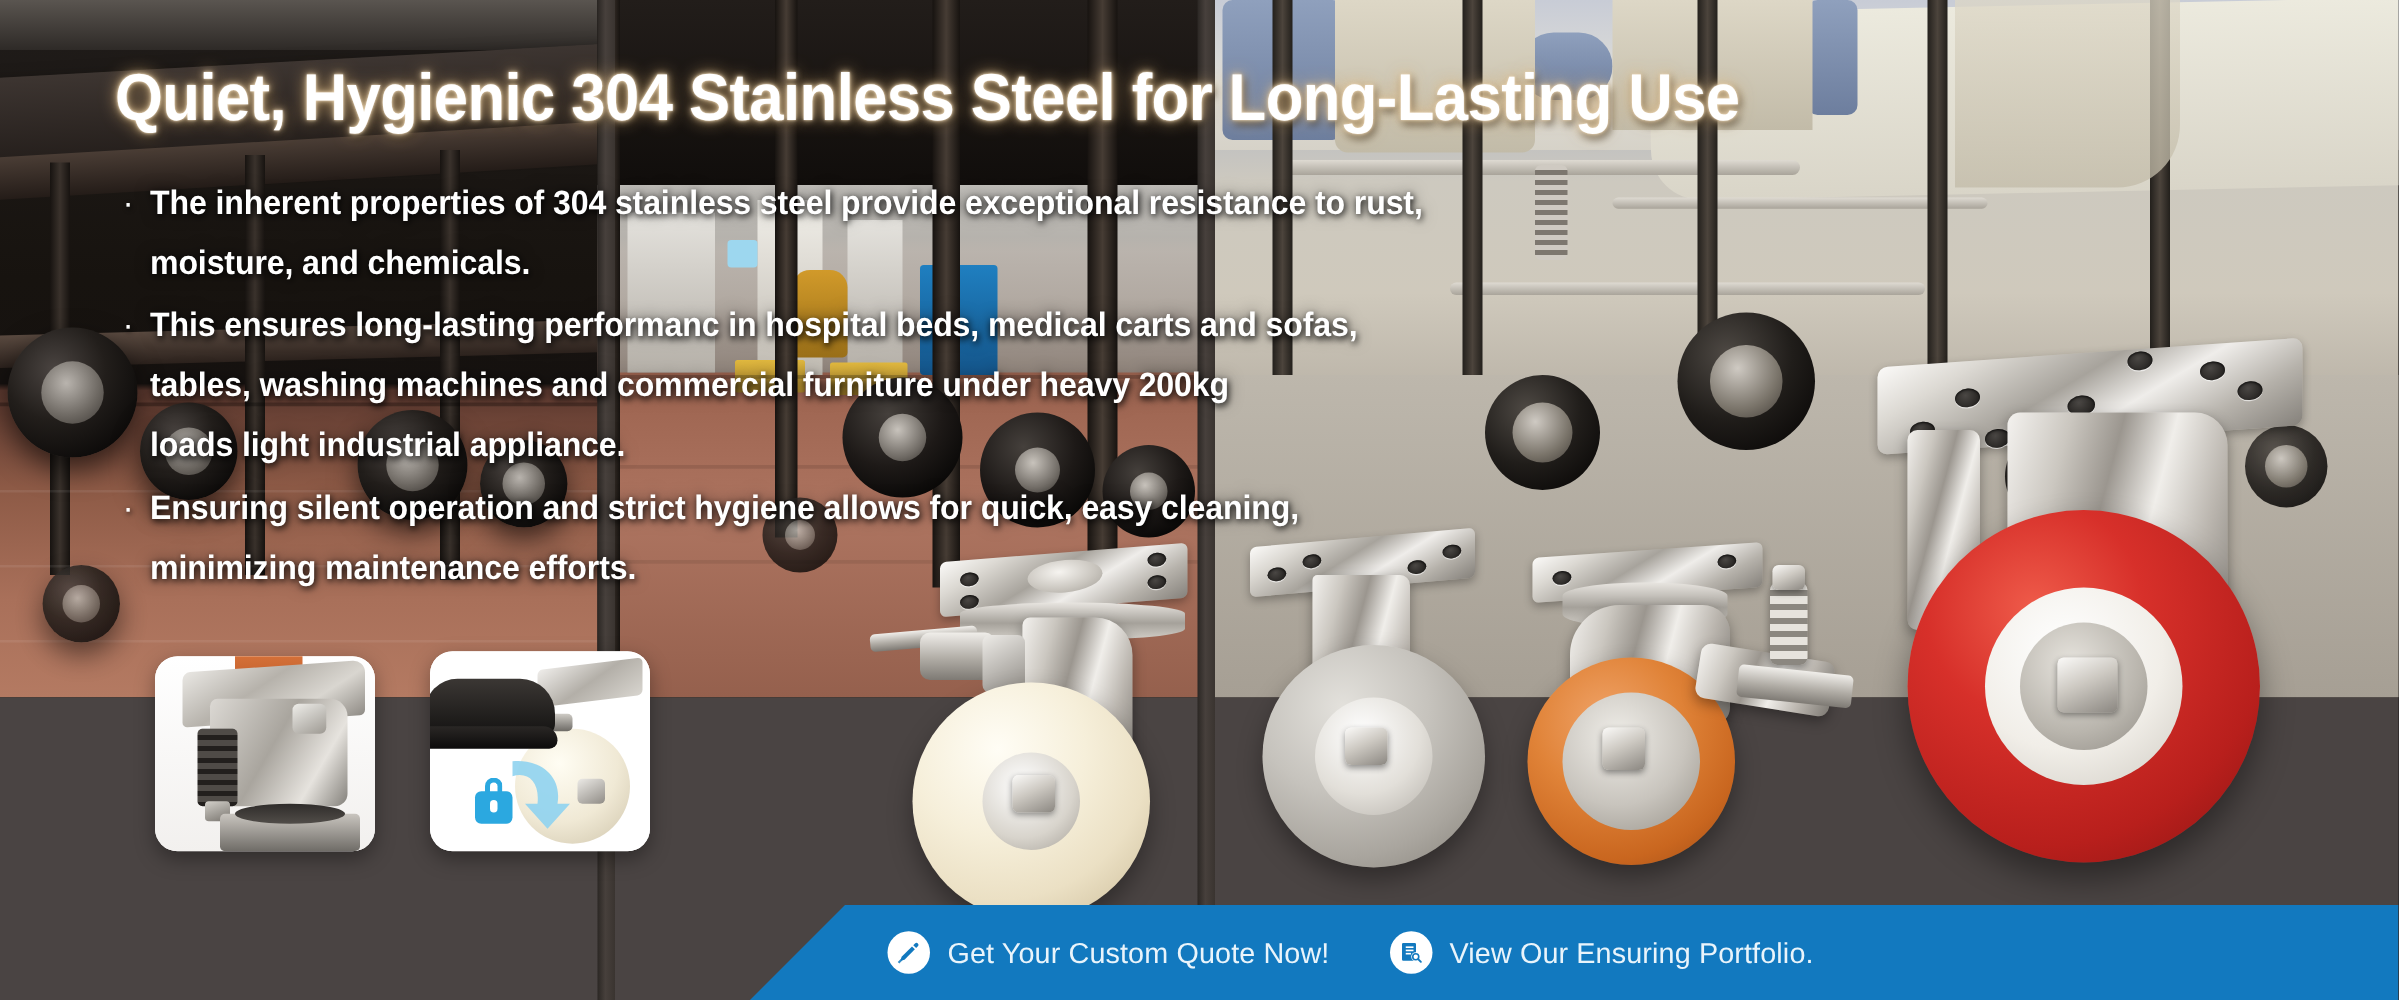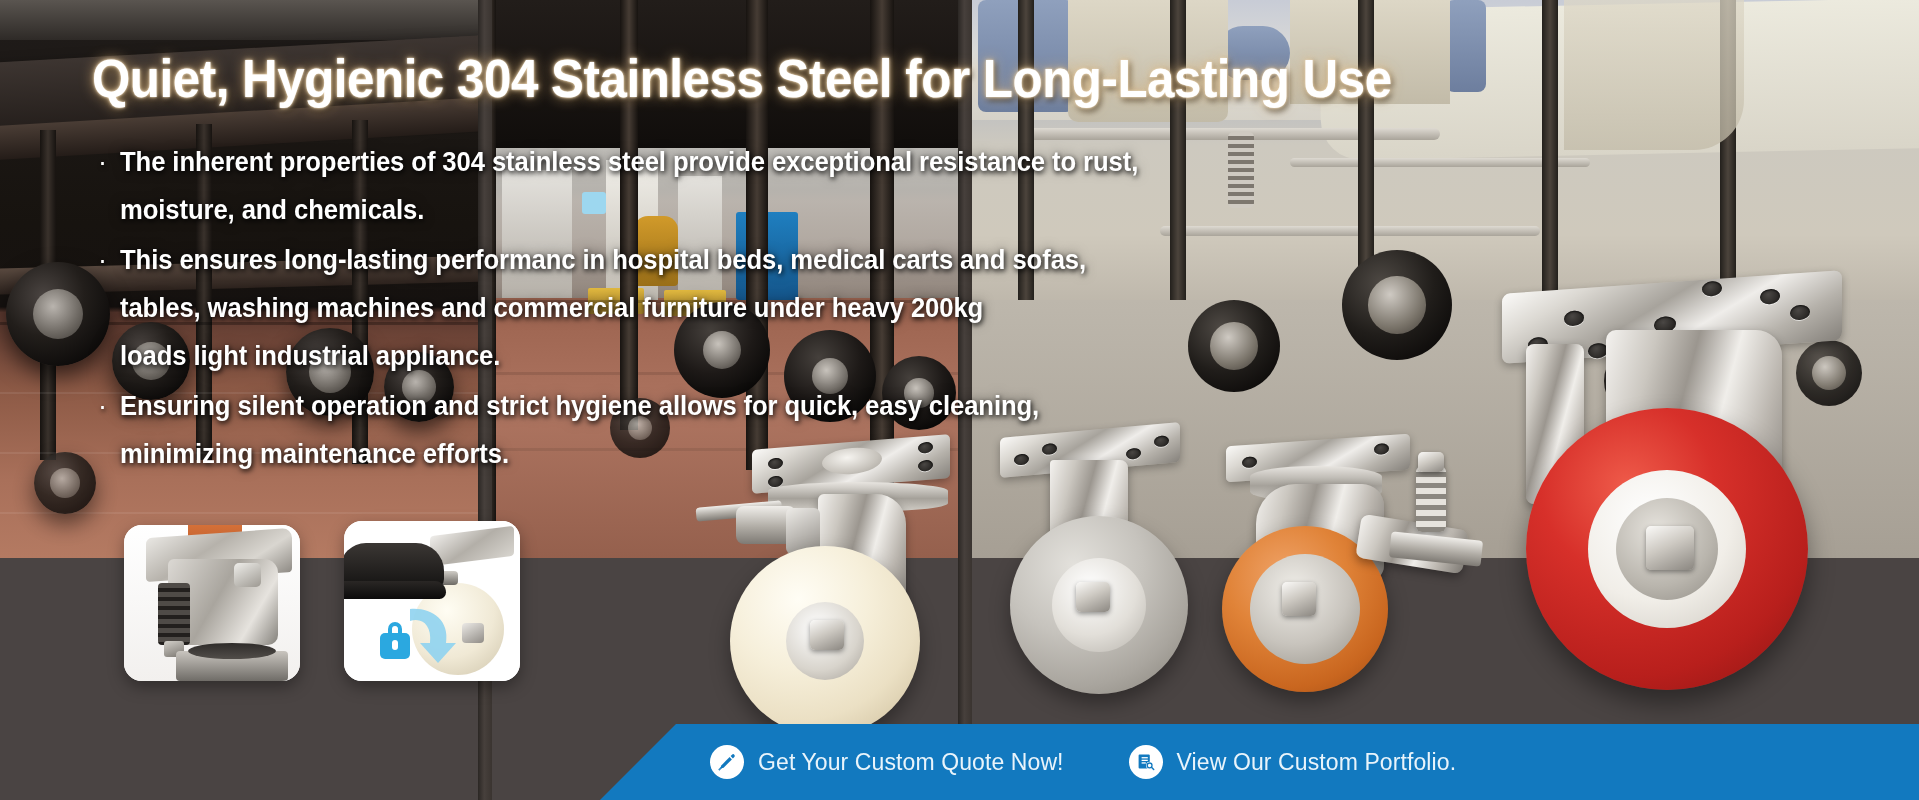--- a/index.html
+++ b/index.html
@@ -195,21 +195,21 @@
   .c-lever{ position:absolute; border-radius:4px;
     background:linear-gradient(180deg,#f0eeea,#b0aca5 55%,#7e7a74); }
 
   
   .cta{
     position:absolute; left:600px; top:724px; width:1319px; height:76px; z-index:40;
     background:#1279bf;
     border-radius:0 0 0 0;
     clip-path: polygon(76px 0, 1319px 0, 1319px 76px, 0 76px);
   }
-  .cta-inner{ position:absolute; inset:0; display:flex; align-items:center; padding-left:110px; gap:17px; }
+  .cta-inner{ position:absolute; inset:0; display:flex; align-items:center; padding-left:110px; gap:0; }
   .cta-item{ display:flex; align-items:center; gap:14px; color:#e9f4fb;
     font-size:23px; letter-spacing:.1px; white-space:nowrap; }
   .cta-item + .cta-item{ margin-left:48px; }
   .cta-icon{ flex:0 0 auto; width:34px; height:34px; border-radius:50%;
     background:#ffffff; display:flex; align-items:center; justify-content:center; }
   .cta-icon svg{ display:block; }
   .cta-label{ line-height:1; }
 </style>
 </head>
 <body>
@@ -457,20 +457,20 @@
             <circle cx="12" cy="12" r="11.5" fill="#ffffff"></circle>
             <path d="M5.6 4.4 h9.2 a1 1 0 0 1 1 1 v13.2 h-10.2 a1 1 0 0 1 -1 -1 v-12.2 a1 1 0 0 1 1 -1 z" fill="#1279bf"></path>
             <rect x="7.6" y="7.1" width="6.2" height="1.3" fill="#ffffff"></rect>
             <rect x="7.6" y="9.7" width="6.2" height="1.3" fill="#ffffff"></rect>
             <rect x="7.6" y="12.3" width="4.2" height="1.3" fill="#ffffff"></rect>
             <circle cx="15.6" cy="15.4" r="3.6" fill="#ffffff"></circle>
             <circle cx="15.6" cy="15.4" r="2.4" fill="none" stroke="#1279bf" stroke-width="1.3"></circle>
             <path d="M17.5 17.3 L19.7 19.5" stroke="#1279bf" stroke-width="1.5" stroke-linecap="round"></path>
           </svg>
         </span>
-        <span class="cta-label">View Our Custom Portfolio.</span>
+        <span class="cta-label">View Our Ensuring Portfolio.</span>
       </div>
 
 
     </div>
   </div>
 
 </div>
 
 </body></html>

